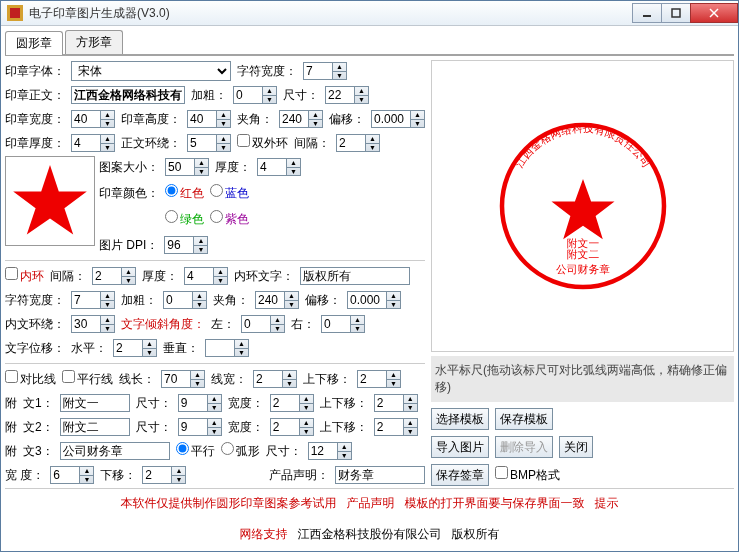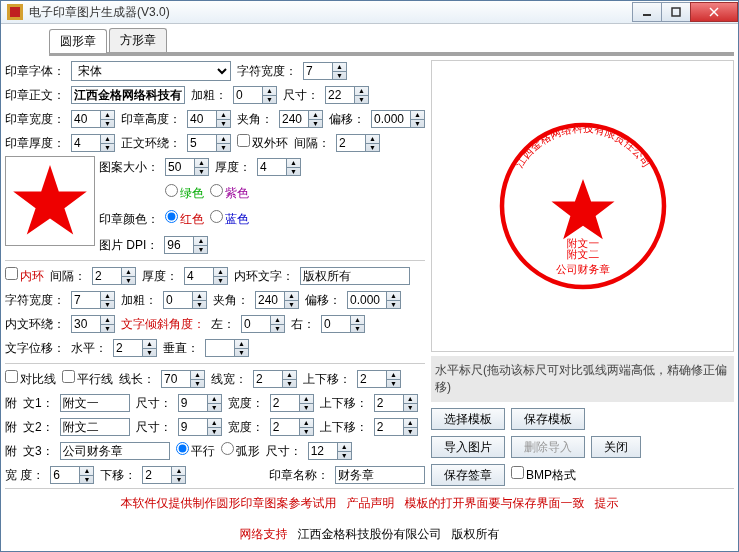--- a/index.html
+++ b/index.html
@@ -6,21 +6,21 @@
 body { background: #f0f0f0; }
 .window { width: 739px; height: 552px; background: #fff; border: 1px solid #5a7ca0; display: flex; flex-direction: column; }
 .titlebar { height: 30px; background: linear-gradient(#fdfefe, #e8f0f7); display: flex; align-items: center; padding: 0 0 0 6px; border-bottom: 1px solid #c0c8d0; }
 .titlebar .icon { width: 16px; height: 16px; margin-right: 6px; }
 .titlebar .title { flex: 1; color: #333; }
 .winbtns { display: flex; }
 .winbtn { width: 30px; height: 20px; border: 1px solid #8a9bb0; background: linear-gradient(#f8fafc,#dce6f0); margin-left: -1px; display: flex; align-items: center; justify-content: center; cursor: pointer; }
 .winbtn.close { background: linear-gradient(#f08080,#d03030); width: 48px; border-color: #a03030; }
 .winbtn svg { width: 10px; height: 10px; }
 .content { flex: 1; padding: 4px; display: flex; flex-direction: column; }
-.tabs { display: flex; border-bottom: 4px solid #a3a3a3; margin-bottom: 4px; margin-left: 44px; }
+.tabs { display: flex; border-bottom: 2px solid #a3a3a3; margin-bottom: 4px; }
 .tab { padding: 3px 10px; border: 1px solid #999; border-bottom: none; background: #f0f0f0; margin-right: 2px; cursor: pointer; border-radius: 3px 3px 0 0; }
 .tab.active { background: #fff; position: relative; top: 1px; }
 .main { flex: 1; display: flex; gap: 6px; }
 .left { width: 420px; display: flex; flex-direction: column; gap: 2px; }
 .right { flex: 1; display: flex; flex-direction: column; }
 .row { display: flex; align-items: center; gap: 6px; min-height: 22px; }
 label, .lbl { white-space: nowrap; }
 .red { color: #c00; }
 .blue { color: #00c; }
 .green { color: #0a0; }
@@ -32,21 +32,21 @@
 .spin .sb div { flex: 1; display: flex; align-items: center; justify-content: center; font-size: 7px; line-height: 1; cursor: pointer; }
 .spin .sb div:first-child { border-bottom: 1px solid #7a8fa0; }
 select.combo { height: 20px; }
 .patternbox { display: flex; gap: 4px; align-items: flex-start; }
 .star-preview { width: 90px; height: 90px; border: 1px solid #999; background: #fff; display: flex; align-items: center; justify-content: center; }
 .star-preview svg { width: 80px; height: 80px; }
 input[type=radio], input[type=checkbox] { margin-right: 2px; }
 .preview { flex: 1; background: #fff; border: 1px solid #ccc; display: flex; align-items: center; justify-content: center; }
 .ruler-hint { background: #e8e8e8; padding: 6px 4px; margin-top: 4px; color: #444; }
 .btnrow { display: flex; gap: 6px; margin-top: 6px; flex-wrap: wrap; align-items: center; }
-button.btn { height: 22px; padding: 0 12px; border: 1px solid #7a8fa0; background: linear-gradient(#f8fafc,#e0e8f0); cursor: pointer; }
+button.btn { height: 22px; padding: 0 4px; border: 1px solid #7a8fa0; background: linear-gradient(#f8fafc,#e0e8f0); cursor: pointer; }
 button.btn:disabled { color: #999; }
 .footer { padding: 4px 10px; display: flex; flex-direction: column; gap: 14px; }
 .footer .line { display: flex; gap: 10px; justify-content: center; }
 hr { border: none; border-top: 1px solid #ccc; margin: 2px 0; }
 .seal-svg { width: 180px; height: 180px; }
 </style>
 </head>
 <body>
 
 <div class="window">
@@ -197,28 +197,28 @@
               <span class="lbl">厚度：</span>
               <span class="spin">
                   <input type="text" value="4" style="">
                   <span class="sb">
                     <div>▲</div>
                     <div>▼</div>
                   </span>
                 </span>
             </div>
             <div class="row">
+              <span class="lbl">印章颜色：</span>
+              <label class="red"><input type="radio" name="c" checked="" style=""><span>红色</span></label>
+              <label class="blue"><input type="radio" name="c" style=""><span>蓝色</span></label>
+            </div>
+            <div class="row">
               <span style="width:60px"></span>
               <label class="green"><input type="radio" name="c" style=""><span>绿色</span></label>
               <label class="purple"><input type="radio" name="c" style=""><span>紫色</span></label>
-            </div>
-            <div class="row">
-              <span class="lbl">印章颜色：</span>
-              <label class="red"><input type="radio" name="c" checked="" style=""><span>红色</span></label>
-              <label class="blue"><input type="radio" name="c" style=""><span>蓝色</span></label>
             </div>
             <div class="row">
               <span class="lbl">图片 DPI：</span>
               <span class="spin">
                   <input type="text" value="96" style="">
                   <span class="sb">
                     <div>▲</div>
                     <div>▼</div>
                   </span>
                 </span>
@@ -440,21 +440,21 @@
             </span>
           <span class="lbl">下移：</span>
           <span class="spin">
               <input type="text" value="2" style="">
               <span class="sb">
                 <div>▲</div>
                 <div>▼</div>
               </span>
             </span>
           <span style="flex:1"></span>
-          <span class="lbl">印章名称：</span>
+          <span class="lbl">产品声明：</span>
           <input type="text" style="width: 90px;" value="财务章">
         </div>
       </div>
 
       <div class="right">
         <div class="preview">
           <svg class="seal-svg" viewBox="0 0 200 200">
             <circle cx="100" cy="100" r="90" fill="none" stroke="#e00" stroke-width="5"></circle>
             <defs>
                 <path id="arc" d="M 30,130 A 78,78 0 1 1 170,130"></path>

